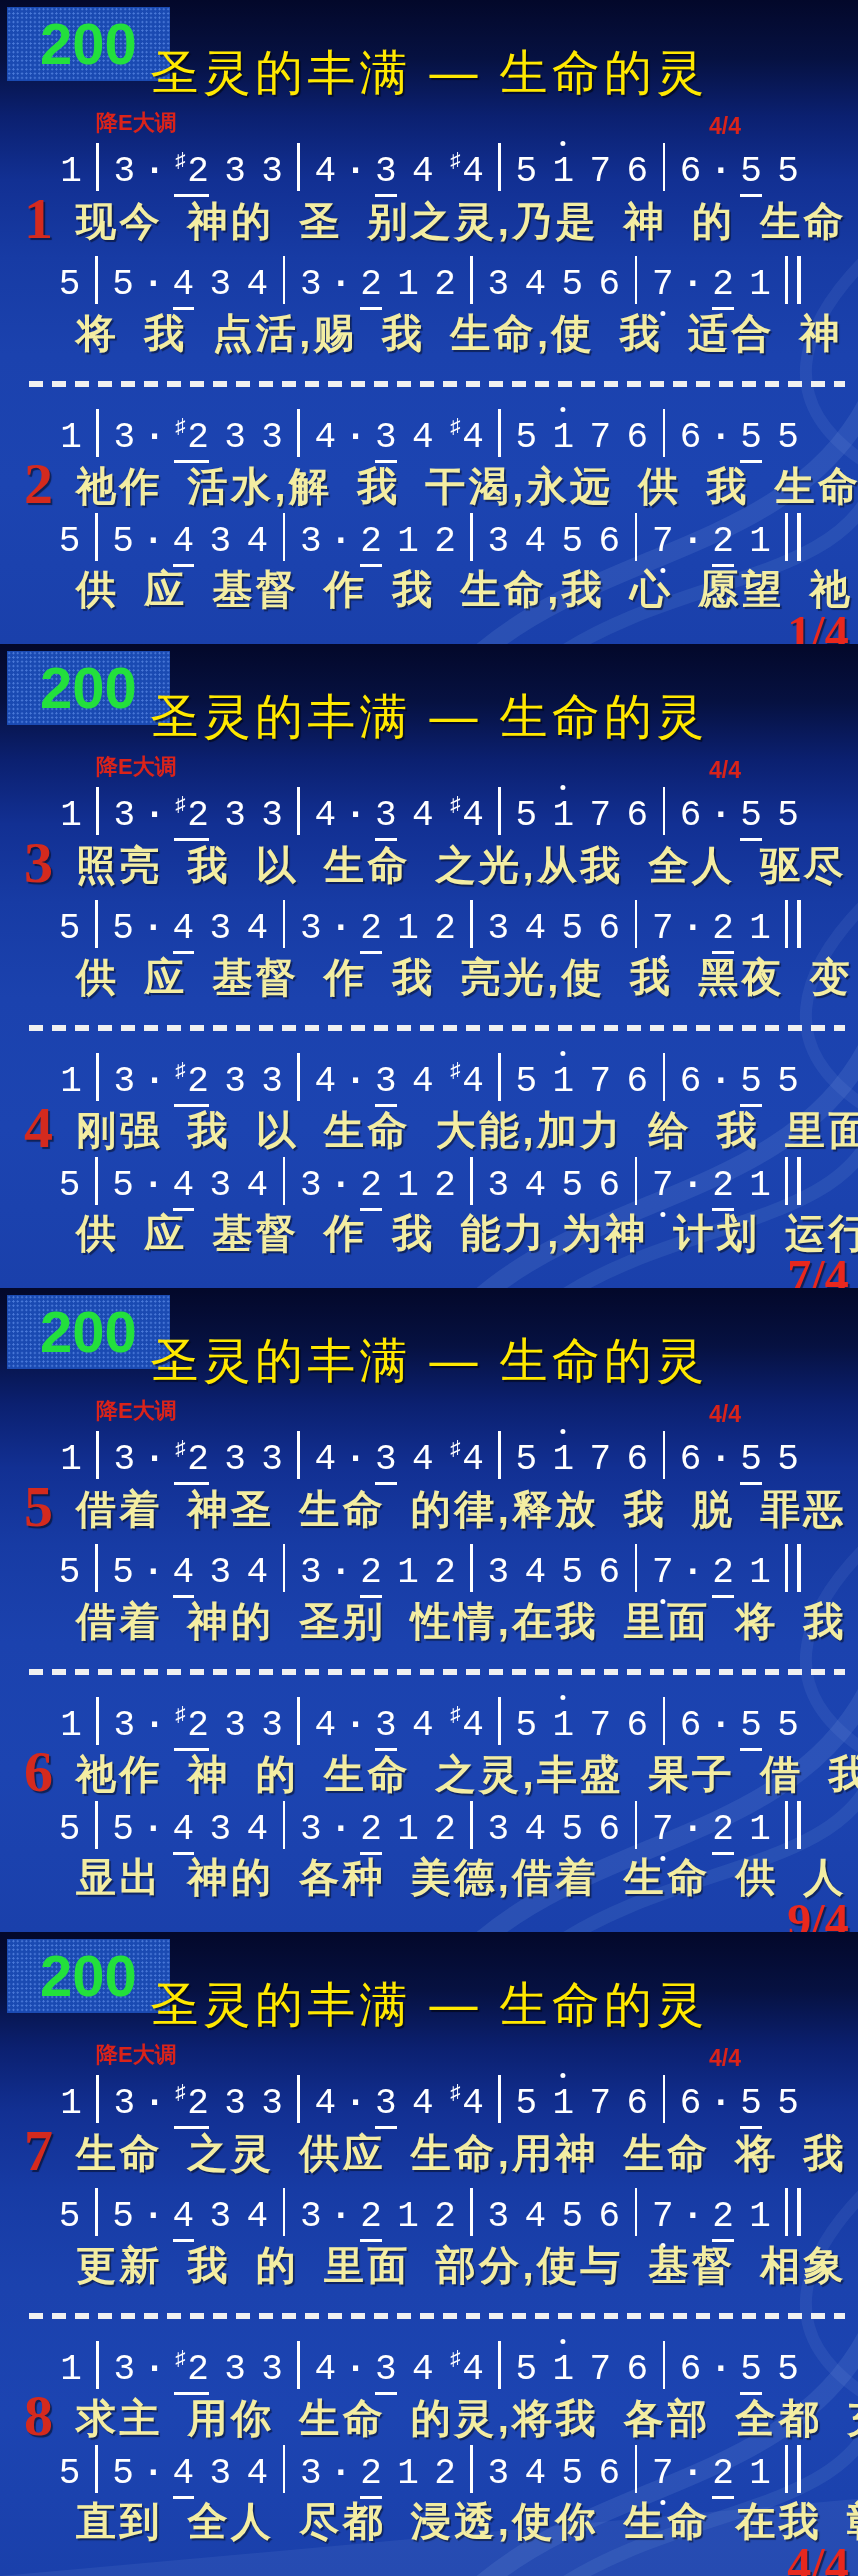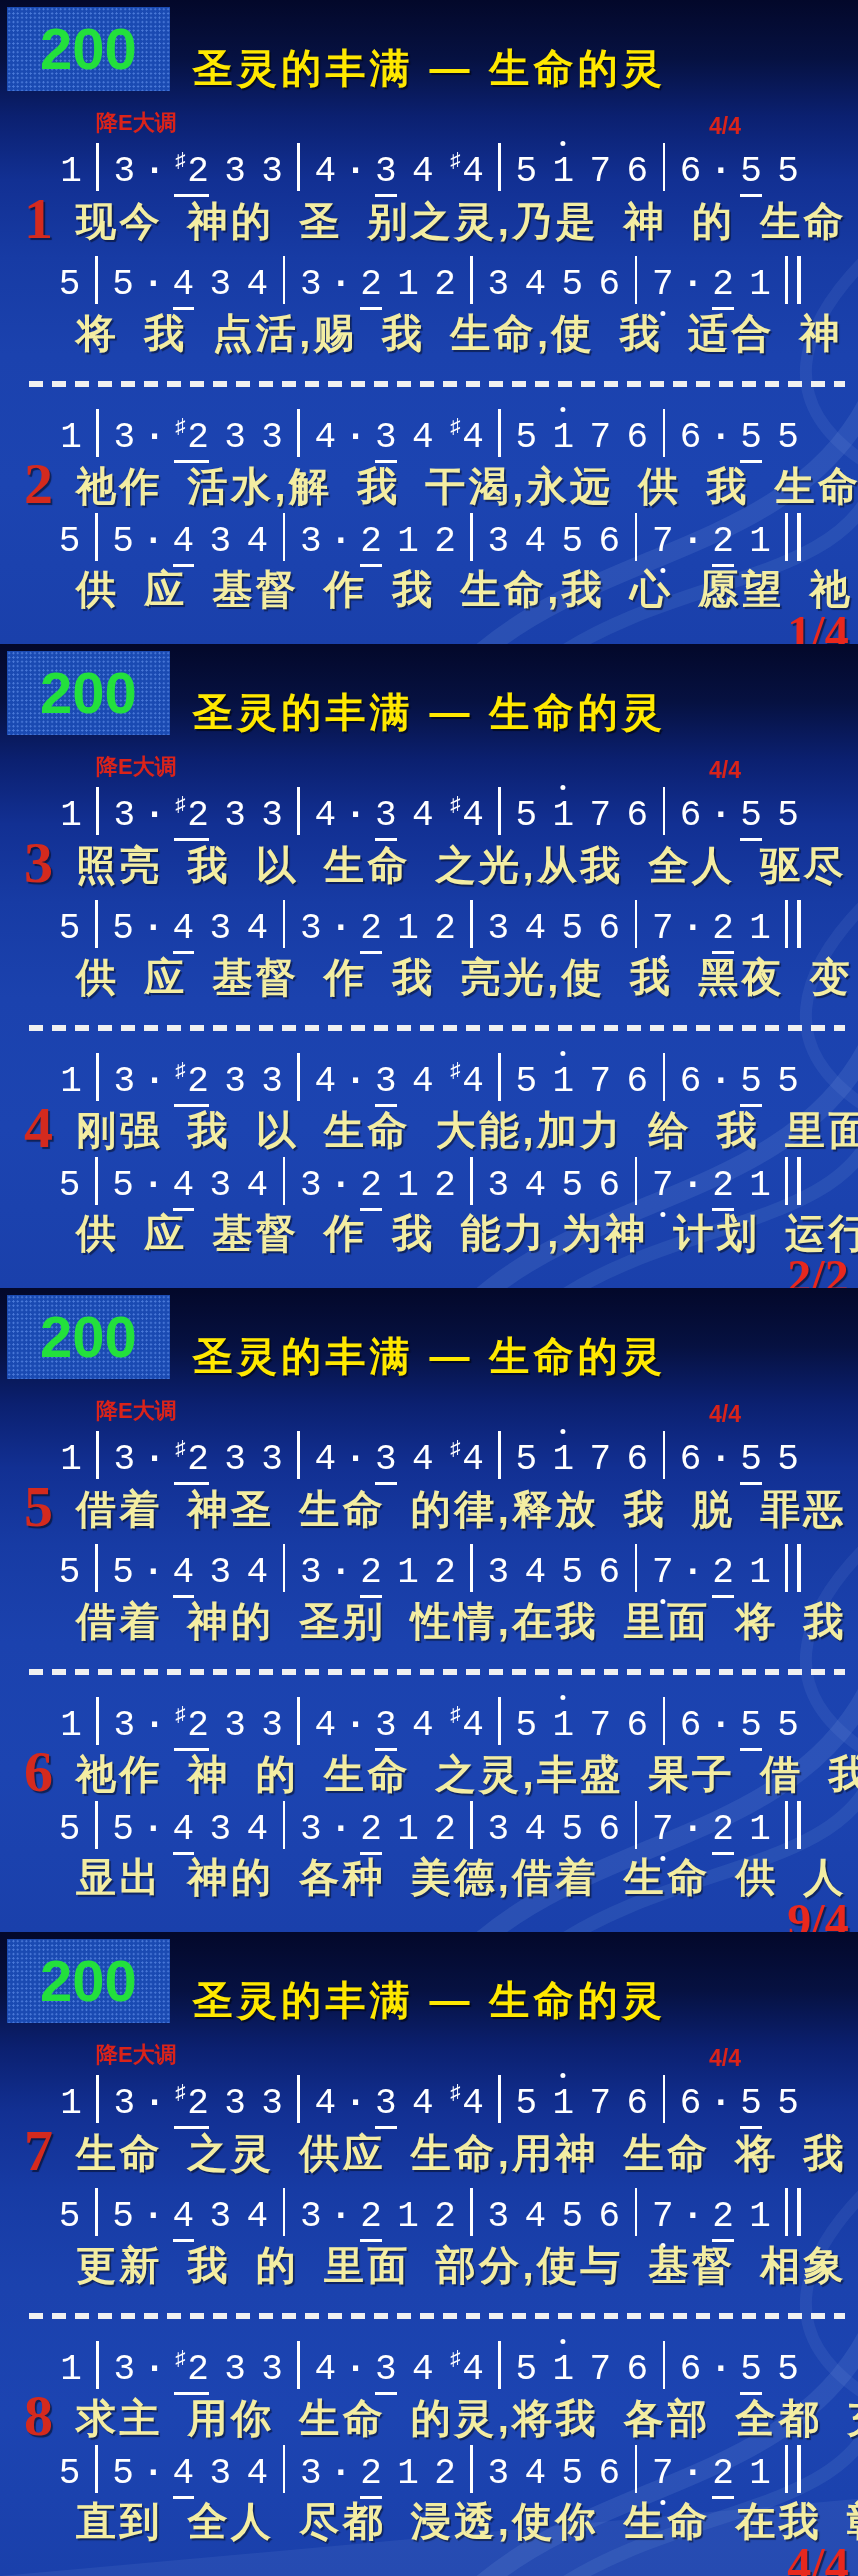--- a/index.html
+++ b/index.html
@@ -5,31 +5,31 @@
   html,body{margin:0;padding:0;width:859px;height:2576px;background:#04082c;overflow:hidden;}
   body{font-family:"Liberation Sans",sans-serif;}
 
   .slide{
     position:relative;width:859px;height:644px;overflow:hidden;
     background:linear-gradient(180deg,#03082a 0%,#061141 9%,#0b2070 18%,#123093 28%,#173ba4 40%,#1b42ae 55%,#1c44b1 75%,#1a40ab 100%);
   }
   .swirl{position:absolute;left:0;top:0;width:859px;height:644px;pointer-events:none;}
 
   .badge{
-    position:absolute;left:6.9px;top:6.9px;width:163px;height:84px;
+    position:absolute;left:6.9px;top:6.9px;width:163px;height:74px;
     background-color:#1a4ab2;
     background-image:radial-gradient(#4a79d8 1px,transparent 1px);
     background-size:4.3px 4.3px;
     display:flex;align-items:center;justify-content:center;
   }
   .badge span{color:#23e03c;font-size:58px;font-weight:bold;line-height:1;font-family:"Liberation Sans",sans-serif;}
 
   .title{
     position:absolute;left:0;right:0;top:41px;margin:0;text-align:center;
-    color:#ffe800;font-size:40px;font-weight:bold;letter-spacing:4.3px;
+    color:#ffe800;font-size:48px;font-weight:normal;letter-spacing:4.3px;
     text-shadow:1.7px 1.7px 0.9px rgba(0,0,0,0.55);
     font-family:"Liberation Sans",sans-serif;
   }
   .key{position:absolute;left:96px;top:108px;color:#d9231a;font-size:22px;font-weight:bold;}
   .time{position:absolute;right:118px;top:113px;color:#d9231a;font-size:23px;font-weight:bold;}
 
   .music{
     position:absolute;left:0;right:0;text-align:center;
     color:#ffffff;font-family:Liberation Mono, monospace;font-size:36px;line-height:1.2;
     white-space:nowrap;
@@ -146,21 +146,21 @@
   <div class="music m3"><span class="note">1</span><span class="bar"></span><span class="note">3</span><span class="dot">·</span><span class="note ul"><span class="sharp">♯</span>2</span><span class="note">3</span><span class="note">3</span><span class="bar"></span><span class="note">4</span><span class="dot">·</span><span class="note ul">3</span><span class="note">4</span><span class="note"><span class="sharp">♯</span>4</span><span class="bar"></span><span class="note">5</span><span class="note hi">1</span><span class="note">7</span><span class="note">6</span><span class="bar"></span><span class="note">6</span><span class="dot">·</span><span class="note ul">5</span><span class="note">5</span></div>
   <div class="lyric l3">
     <span class="vnum">4</span>
     <span class="ltext">刚强 我 以 生命 大能,加力 给 我 里面 的人;</span>
   </div>
   <div class="music m4"><span class="note">5</span><span class="bar"></span><span class="note">5</span><span class="dot">·</span><span class="note ul">4</span><span class="note">3</span><span class="note">4</span><span class="bar"></span><span class="note">3</span><span class="dot">·</span><span class="note ul">2</span><span class="note">1</span><span class="note">2</span><span class="bar"></span><span class="note">3</span><span class="note">4</span><span class="note">5</span><span class="note">6</span><span class="bar"></span><span class="note lo">7</span><span class="dot">·</span><span class="note ul">2</span><span class="note">1</span><span class="bar"></span><span class="bar thick"></span></div>
   <div class="lyric l4">
     <span class="ltext">供 应 基督 作 我 能力,为神 计划 运行 施恩。</span>
   </div>
 
-  <div class="page">2/2</div>
+  <div class="page">7/4</div>
 </section>
 
 <section class="slide">
   <svg class="swirl" viewBox="0 0 1000 750">
     <path d="M560,760 C700,640 920,640 1010,470" stroke="#8fb4e8" stroke-width="22" fill="none" opacity="0.14"></path>
     <path d="M640,770 C780,670 980,680 1020,560" stroke="#8fb4e8" stroke-width="16" fill="none" opacity="0.12"></path>
     <path d="M1010,300 C930,380 900,470 1010,540" stroke="#8fb4e8" stroke-width="14" fill="none" opacity="0.10"></path>
   </svg>
   <div class="badge">
     <span>200</span>

